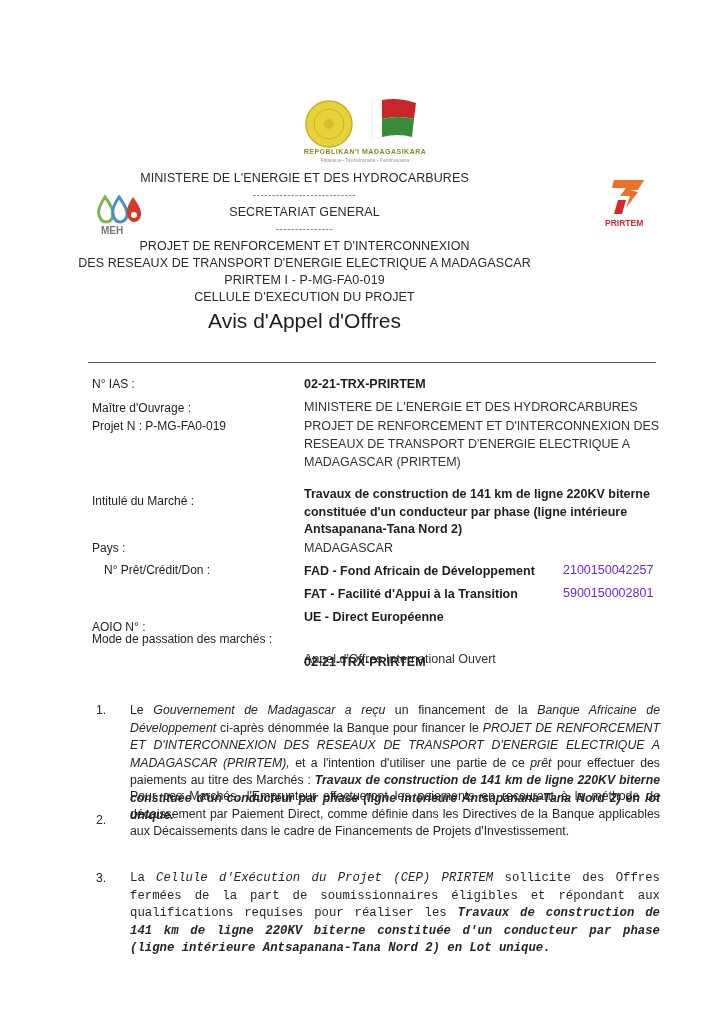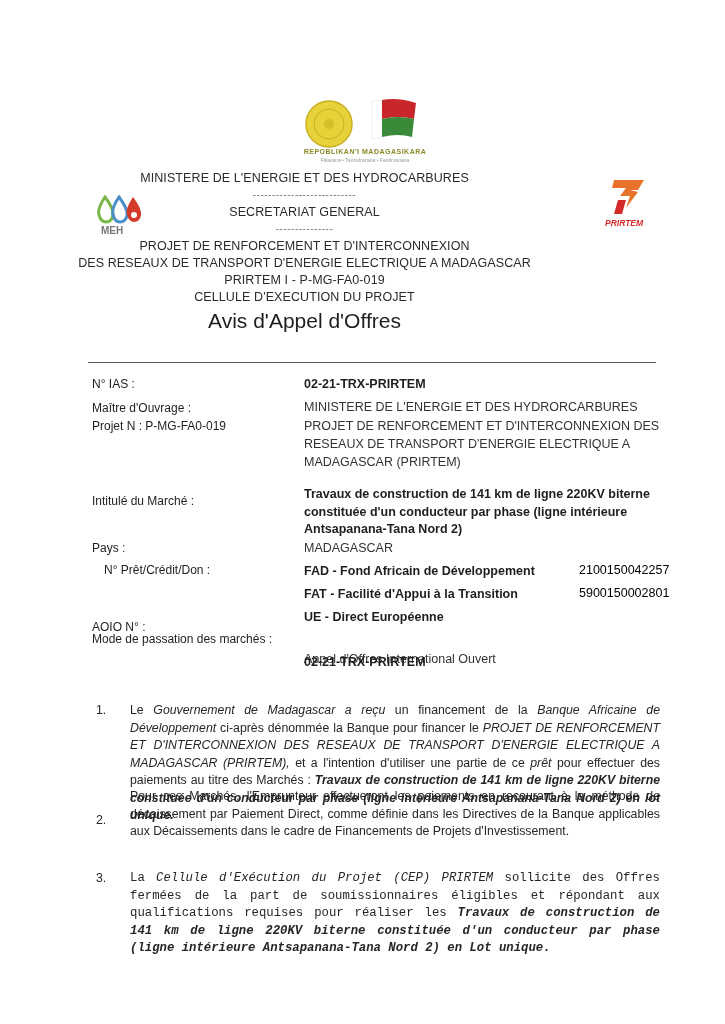--- a/index.html
+++ b/index.html
@@ -7,21 +7,21 @@
          font-family:"Liberation Sans", sans-serif; color:#262626; }
   .abs { position:absolute; }
   .center { text-align:center; left:0; width:609px; }
   .hdr { font-size:12.5px; color:#2a2a2a; letter-spacing:0.1px; }
   .dashes { font-size:10px; color:#777; letter-spacing:0.5px; }
   .title { font-size:21px; color:#1e1e1e; }
   .rule { position:absolute; left:88px; width:568px; top:362px; height:1px; background:#555; }
   .lbl { font-size:12px; color:#1e1e1e; position:absolute; left:92px; }
   .val { font-size:12.5px; color:#333; position:absolute; left:304px; line-height:18px; }
   .b { font-weight:bold; color:#1e1e1e; }
-  .num { font-size:12.5px; color:#000000; position:absolute; left:563px;margin-left:16px; }
+  .num { font-size:12.5px; color:#6d28d9; position:absolute; left:563px; }
   .para { position:absolute; left:130px; width:530px; font-size:12.3px; line-height:17.5px;
           text-align:justify; color:#262626; }
   .pnum { position:absolute; left:96px; font-size:12.3px; color:#262626; }
   .bi { font-weight:bold; font-style:italic; }
   .i { font-style:italic; }
   .logo-text { font-size:7px; font-weight:bold; color:#8a8a2a; letter-spacing:0.5px; }
   .logo-sub { font-size:5px; color:#999; }
 </style>
 </head>
 <body>
@@ -44,21 +44,21 @@
 <div class="abs" style="left:95px; top:195px; width:50px; height:45px;">
   <svg width="48" height="30">
     <path d="M10 2 Q2 14 4 20 Q6 27 11 27 Q17 27 18 20 Q19 14 10 2 Z" fill="none" stroke="#7ab648" stroke-width="3"></path>
     <path d="M24 2 Q16 14 18 20 Q20 27 25 27 Q31 27 32 20 Q33 14 24 2 Z" fill="none" stroke="#4a8fc8" stroke-width="3"></path>
     <path d="M38 2 Q30 14 32 20 Q34 27 39 27 Q45 27 46 20 Q47 14 38 2 Z" fill="#d23a2a"></path>
     <circle cx="39" cy="20" r="3" fill="#fff"></circle>
   </svg>
   <div style="font-size:10px; font-weight:bold; color:#777; position:absolute; left:6px; top:30px;">MEH</div>
 </div>
 
-<div class="abs" style="left:603px; top:178px; width:50px; height:55px;font-style:italic;">
+<div class="abs" style="left:603px; top:178px; width:50px; height:55px;">
   <svg width="40" height="38" style="position:absolute; left:5px; top:0;">
     <path d="M6 2 L36 2 L30 12 L22 12 L30 14 L18 30 L22 18 L12 18 L18 10 L4 10 Z" fill="#e8722a"></path>
     <path d="M10 22 L18 22 L14 36 L6 36 Z" fill="#d42a2a"></path>
   </svg>
   <div style="font-size:8.5px; font-weight:bold; color:#d42a2a; position:absolute; left:2px; top:40px;">PRIRTEM</div>
 </div>
 
 <div class="abs center hdr" style="top:171px;">MINISTERE DE L'ENERGIE ET DES HYDROCARBURES</div>
 <div class="abs center dashes" style="top:189px;">---------------------------</div>
 <div class="abs center hdr" style="top:205px;">SECRETARIAT GENERAL</div>

